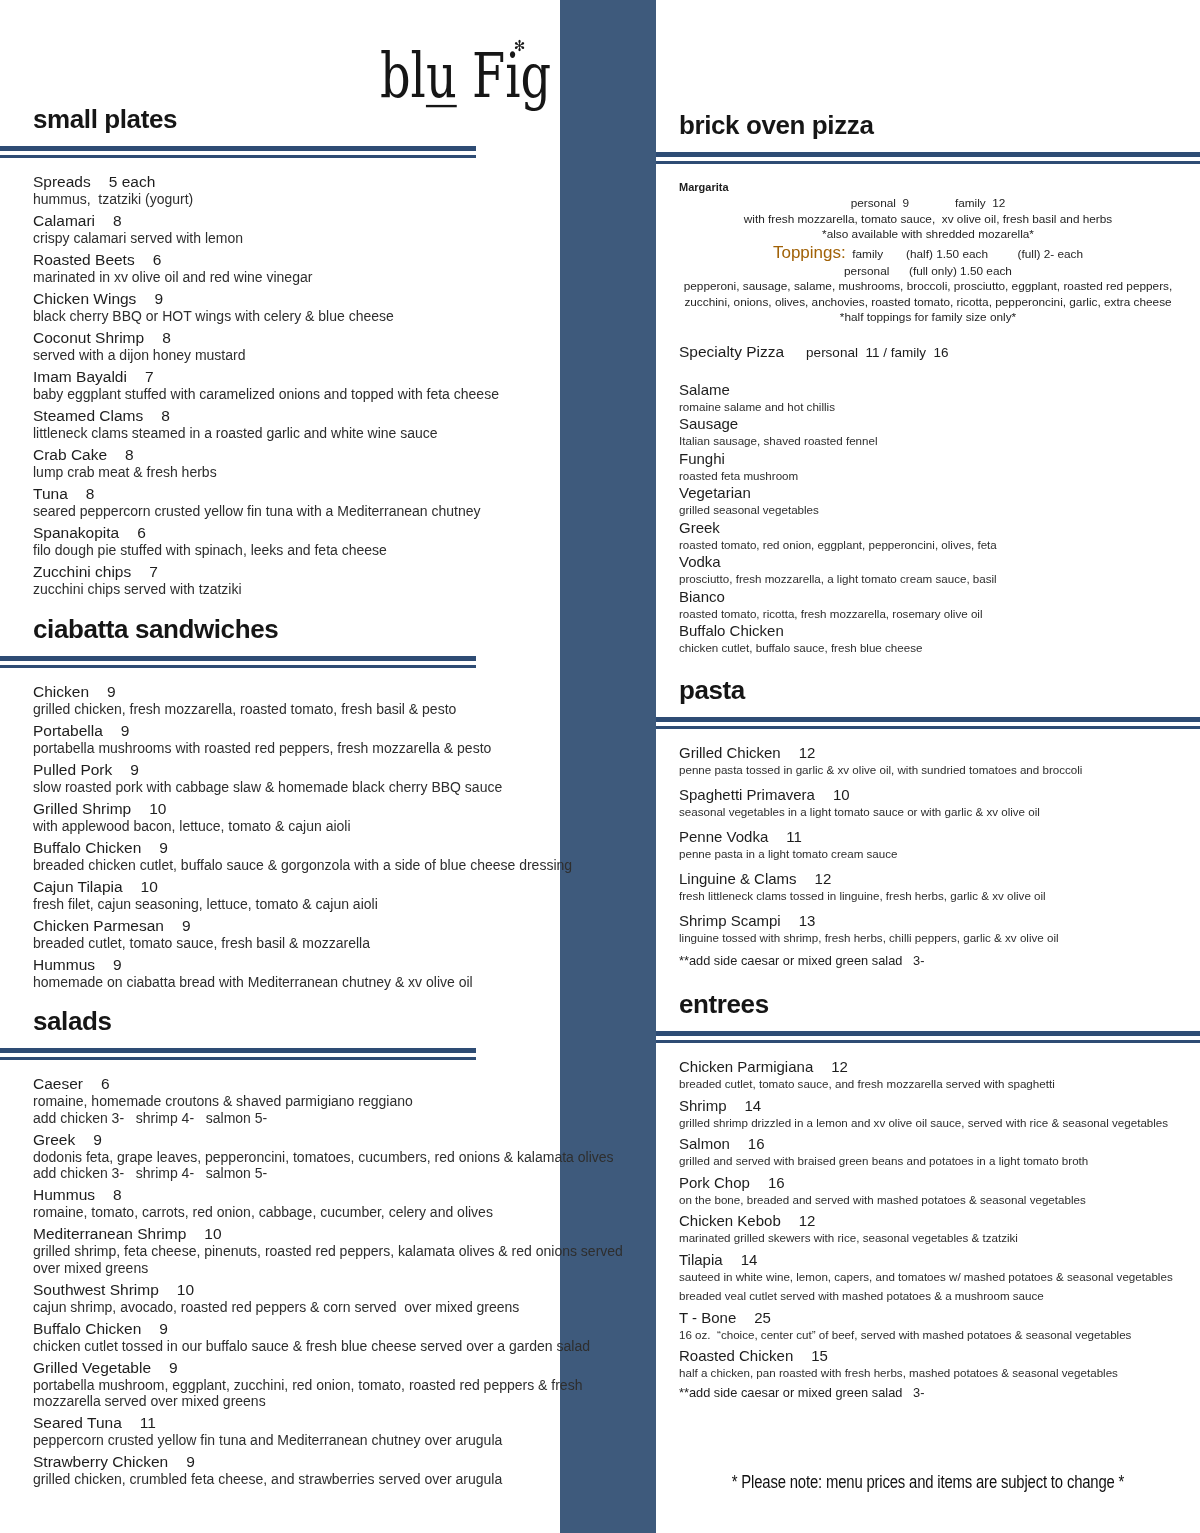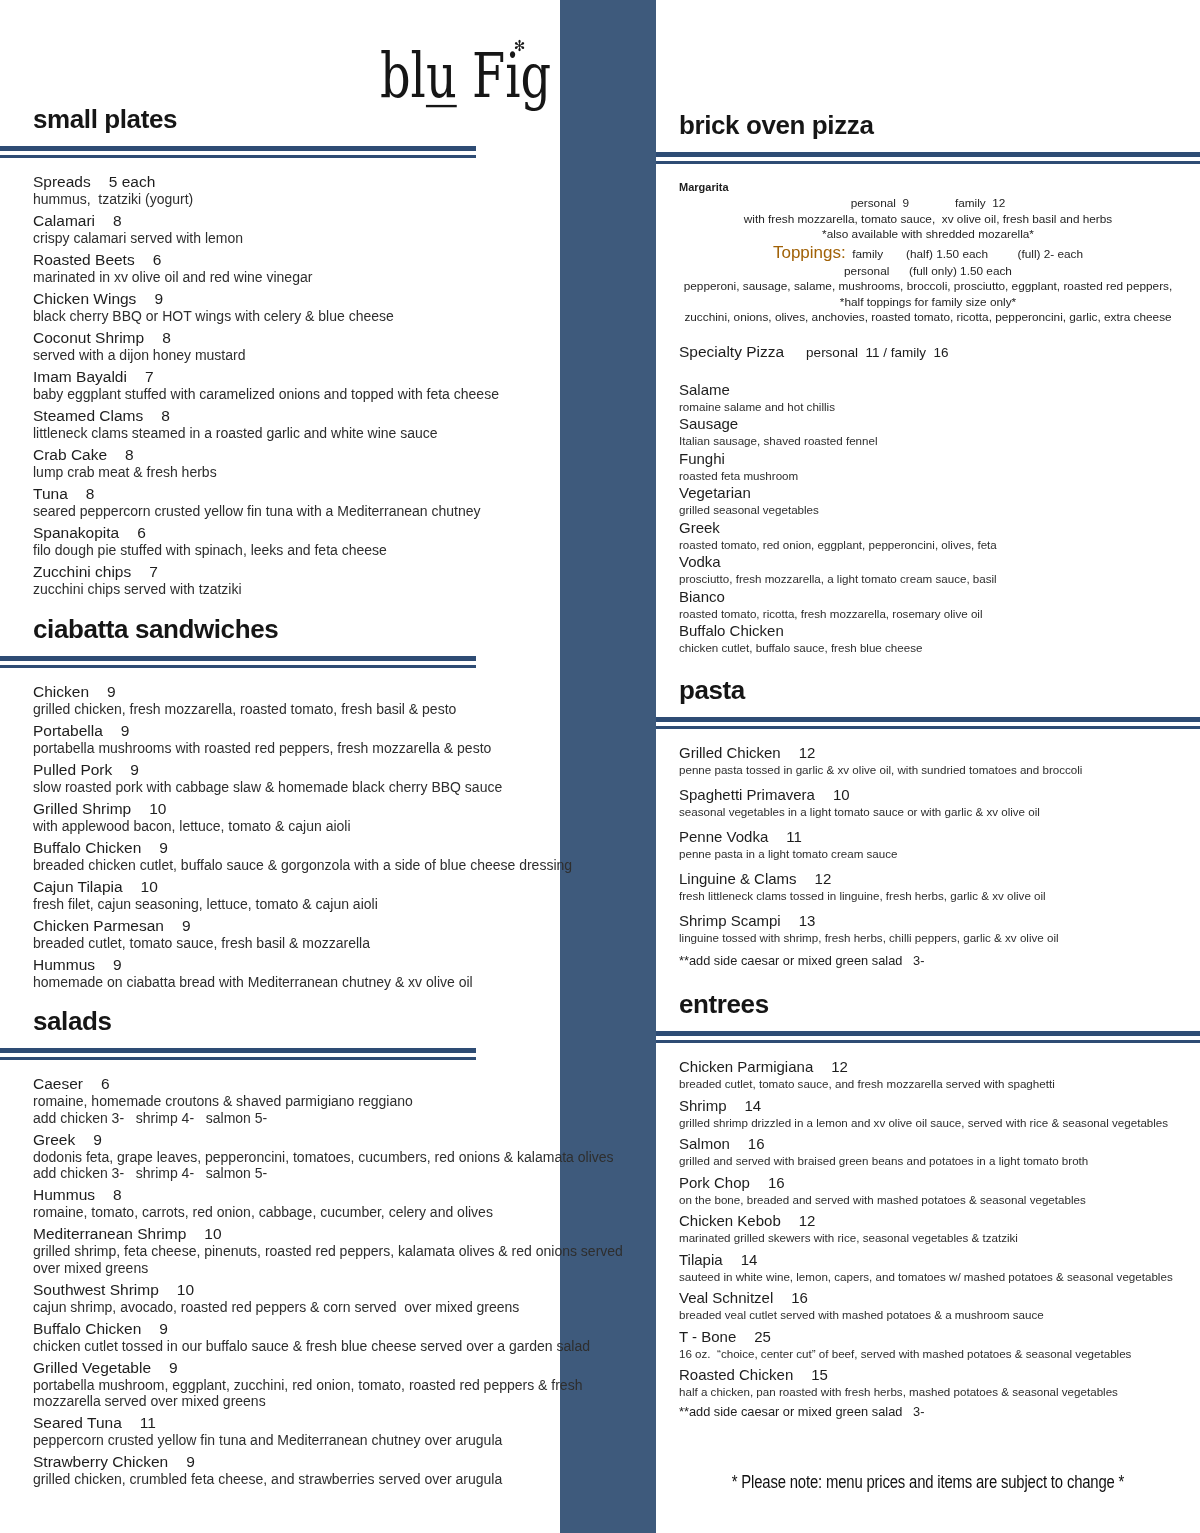--- a/index.html
+++ b/index.html
@@ -223,22 +223,22 @@
       </div>
       <div class="sec-body">
         <div class="margarita">
           <div class="m-name pad">Margarita</div>
           <div class="center"><span>personal  9              family  12</span></div>
           <div class="center"><span>with fresh mozzarella, tomato sauce,  xv olive oil, fresh basil and herbs</span></div>
           <div class="center"><span>*also available with shredded mozarella*</span></div>
           <div class="center big-line"><span class="toppings-label">Toppings:</span><span>  family       (half) 1.50 each         (full) 2- each</span></div>
           <div class="center"><span>personal      (full only) 1.50 each</span></div>
           <div class="center"><span>pepperoni, sausage, salame, mushrooms, broccoli, prosciutto, eggplant, roasted red peppers,</span></div>
+          <div class="center"><span>zucchini, onions, olives, anchovies, roasted tomato, ricotta, pepperoncini, garlic, extra cheese</span></div>
           <div class="center"><span>*half toppings for family size only*</span></div>
-          <div class="center"><span>zucchini, onions, olives, anchovies, roasted tomato, ricotta, pepperoncini, garlic, extra cheese</span></div>
         </div>
         <div class="specialty pad"><span class="item-name">Specialty Pizza</span><span class="item-price">personal  11 / family  16</span></div>
         <div class="item">
           <div class="item-line pad"><span class="item-name">Salame</span></div>
           <div class="item-desc pad">romaine salame and hot chillis</div>
         </div>
         <div class="item">
           <div class="item-line pad"><span class="item-name">Sausage</span></div>
           <div class="item-desc pad">Italian sausage, shaved roasted fennel</div>
         </div>
@@ -323,21 +323,20 @@
         </div>
         <div class="item">
           <div class="item-line pad"><span class="item-name">Chicken Kebob</span><span class="item-price">12</span></div>
           <div class="item-desc pad">marinated grilled skewers with rice, seasonal vegetables &amp; tzatziki</div>
         </div>
         <div class="item">
           <div class="item-line pad"><span class="item-name">Tilapia</span><span class="item-price">14</span></div>
           <div class="item-desc pad">sauteed in white wine, lemon, capers, and tomatoes w/ mashed potatoes &amp; seasonal vegetables</div>
         </div>
         <div class="item">
-          <div class="item-line pad"><span class="item-name">Veal Schnitzel</span><span class="item-price">16</span></div>
           <div class="item-desc pad">breaded veal cutlet served with mashed potatoes &amp; a mushroom sauce</div>
         </div>
         <div class="item">
           <div class="item-line pad"><span class="item-name">T - Bone</span><span class="item-price">25</span></div>
           <div class="item-desc pad">16 oz.  “choice, center cut” of beef, served with mashed potatoes &amp; seasonal vegetables</div>
         </div>
         <div class="item">
           <div class="item-line pad"><span class="item-name">Roasted Chicken</span><span class="item-price">15</span></div>
           <div class="item-desc pad">half a chicken, pan roasted with fresh herbs, mashed potatoes &amp; seasonal vegetables</div>
         </div>

